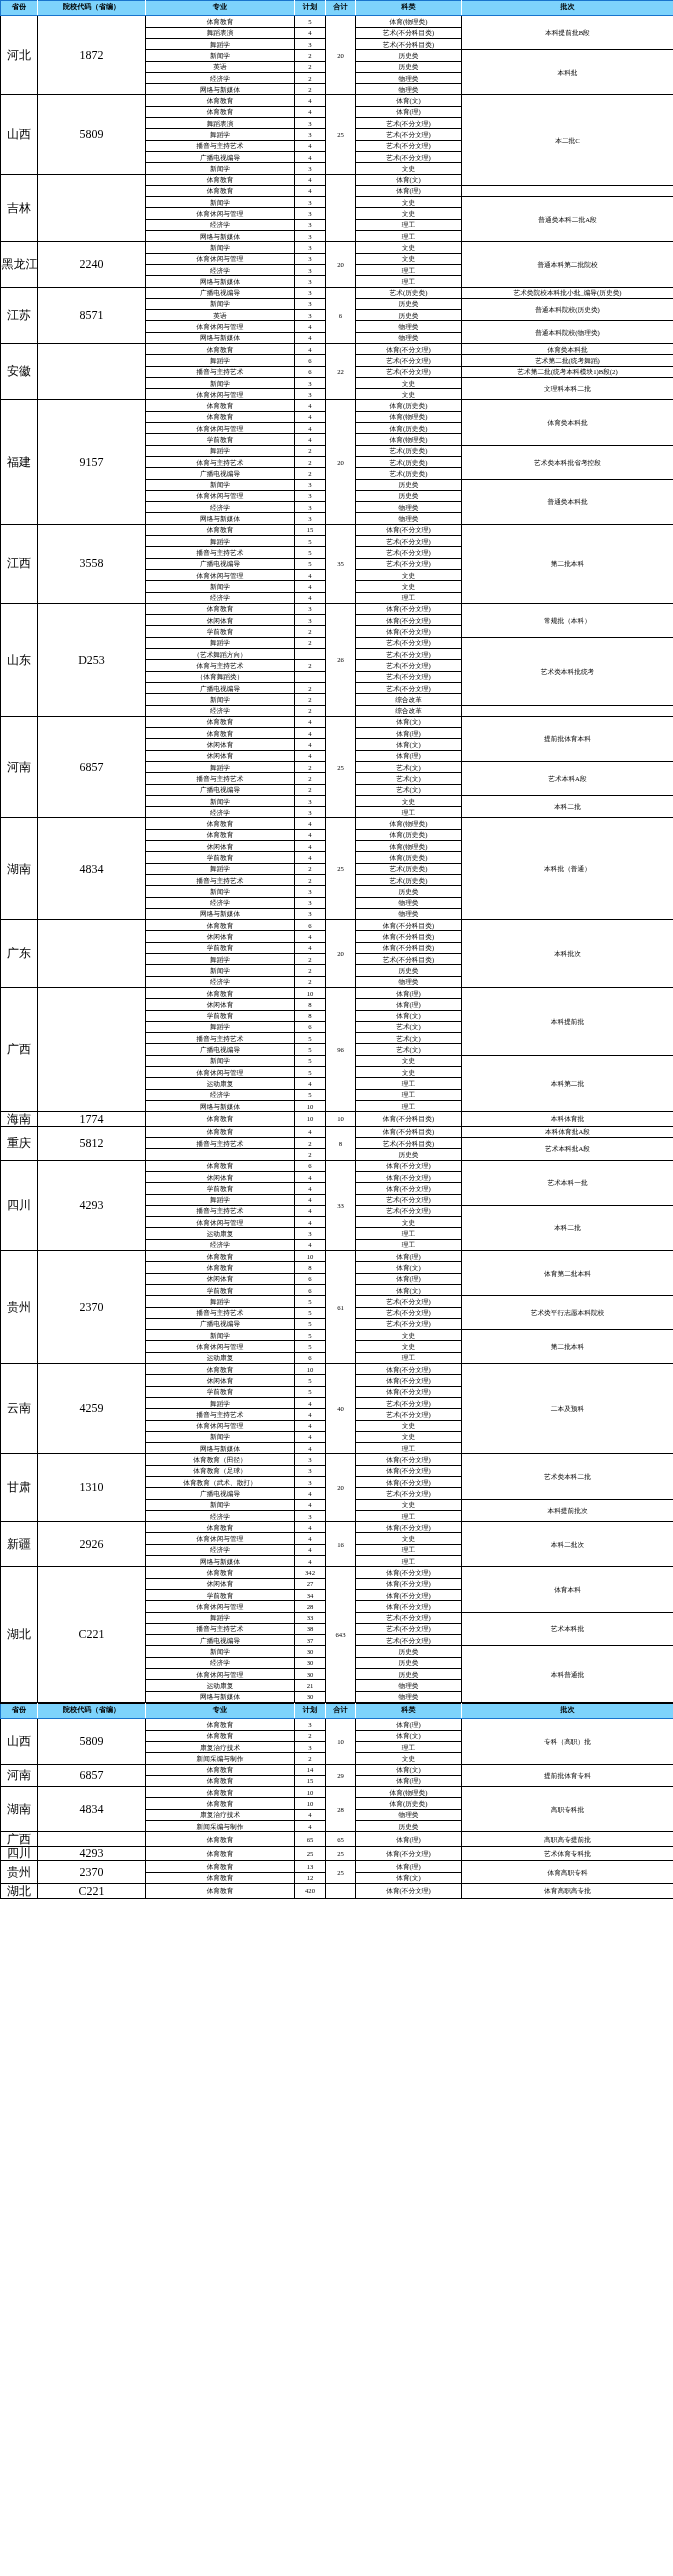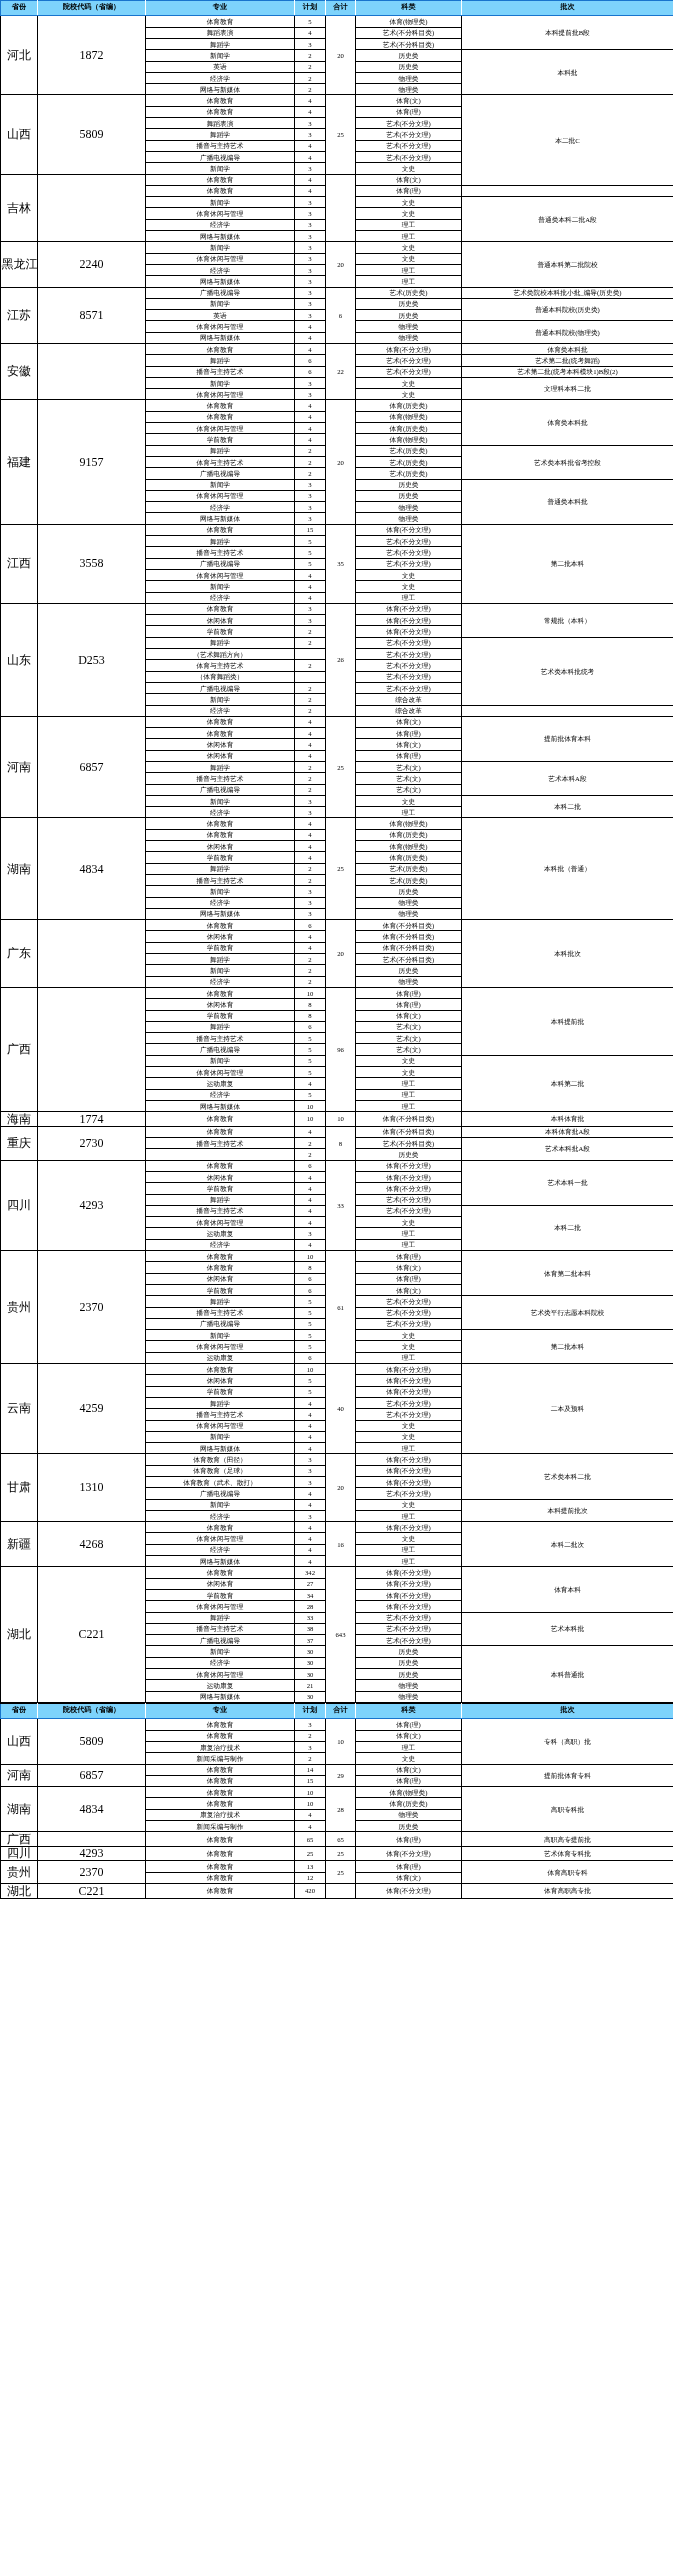--- a/index.html
+++ b/index.html
@@ -620,21 +620,21 @@
           <td class="prov">海南</td>
           <td class="code">1774</td>
           <td class="major">体育教育</td>
           <td class="plan">10</td>
           <td class="total">10</td>
           <td class="cat">体育(不分科目类)</td>
           <td class="batch">本科体育批</td>
         </tr>
         <tr class="sec-top">
           <td class="prov" rowspan="3">重庆</td>
-          <td class="code" rowspan="3">2730</td>
+          <td class="code" rowspan="3">5812</td>
           <td class="major">体育教育</td>
           <td class="plan">4</td>
           <td class="total" rowspan="3">8</td>
           <td class="cat">体育(不分科目类)</td>
           <td class="batch">本科体育批A段</td>
         </tr>
         <tr>
           <td class="major">播音与主持艺术</td>
           <td class="plan">2</td>
           <td class="cat">艺术(不分科目类)</td>
@@ -820,21 +820,21 @@
           <td class="cat">文史</td>
           <td class="batch" rowspan="2">本科提前批次</td>
         </tr>
         <tr>
           <td class="major">经济学</td>
           <td class="plan">3</td>
           <td class="cat">理工</td>
         </tr>
         <tr class="sec-top">
           <td class="prov" rowspan="4">新疆</td>
-          <td class="code" rowspan="4">4268</td>
+          <td class="code" rowspan="4">2926</td>
           <td class="major">体育教育</td>
           <td class="plan">4</td>
           <td class="total" rowspan="4">16</td>
           <td class="cat">体育(不分文理)</td>
           <td class="batch" rowspan="4">本科二批次</td>
         </tr>
         <tr>
           <td class="major">体育休闲与管理</td>
           <td class="plan">4</td>
           <td class="cat">文史</td>

